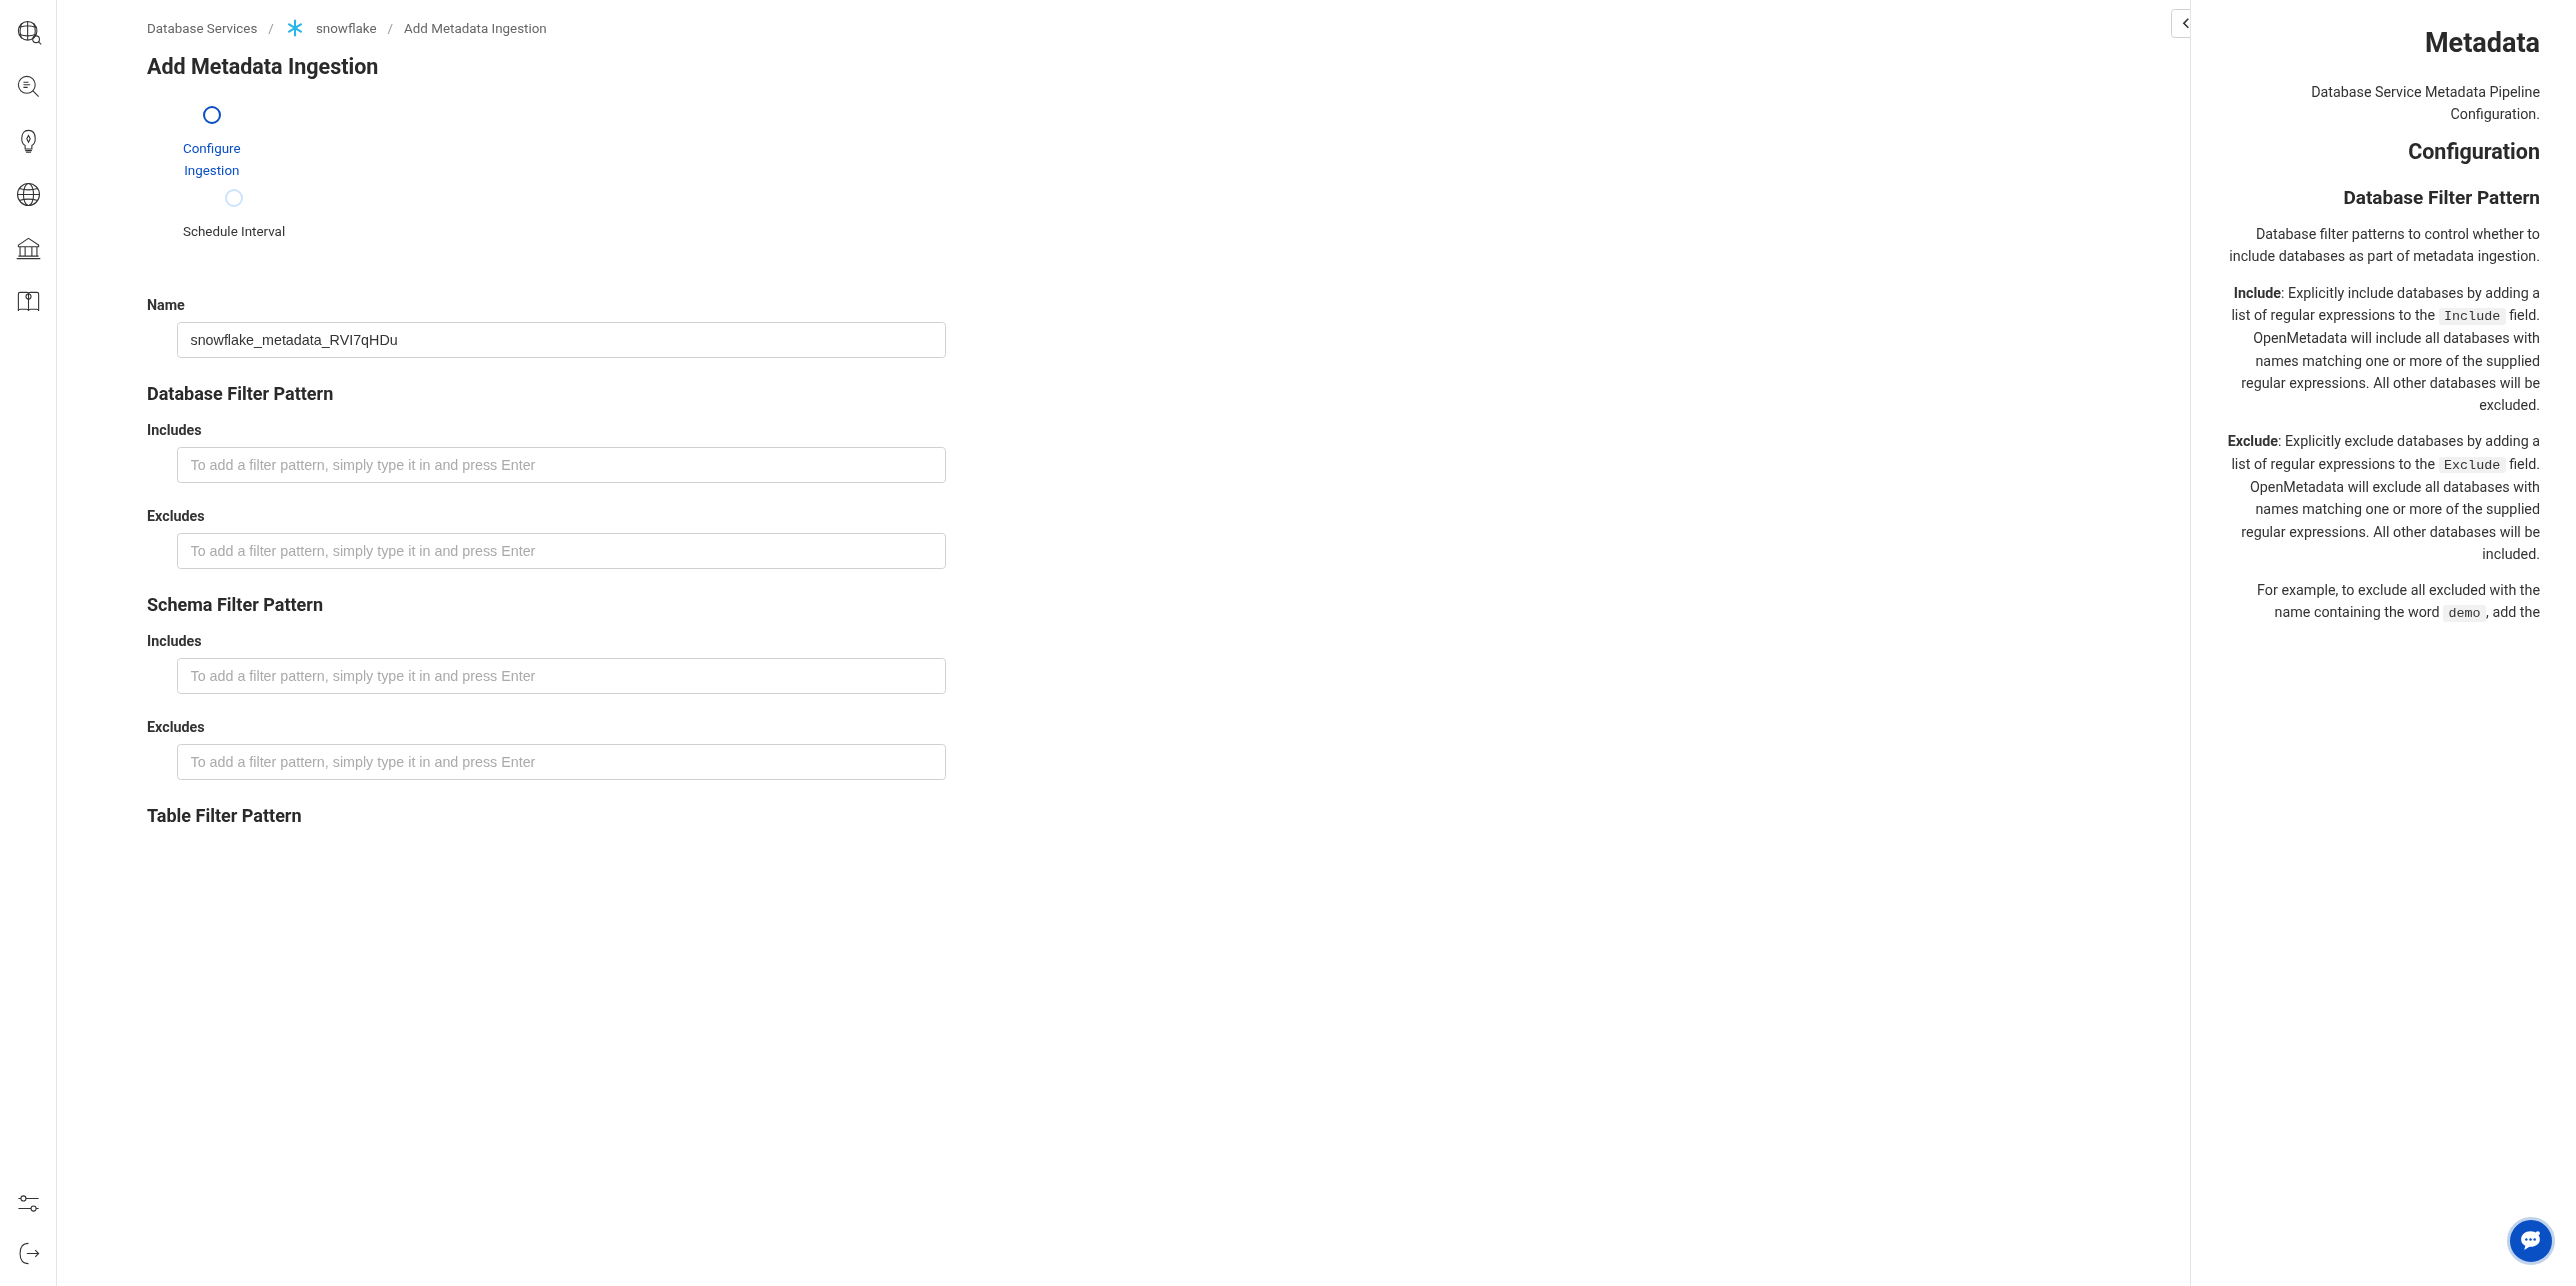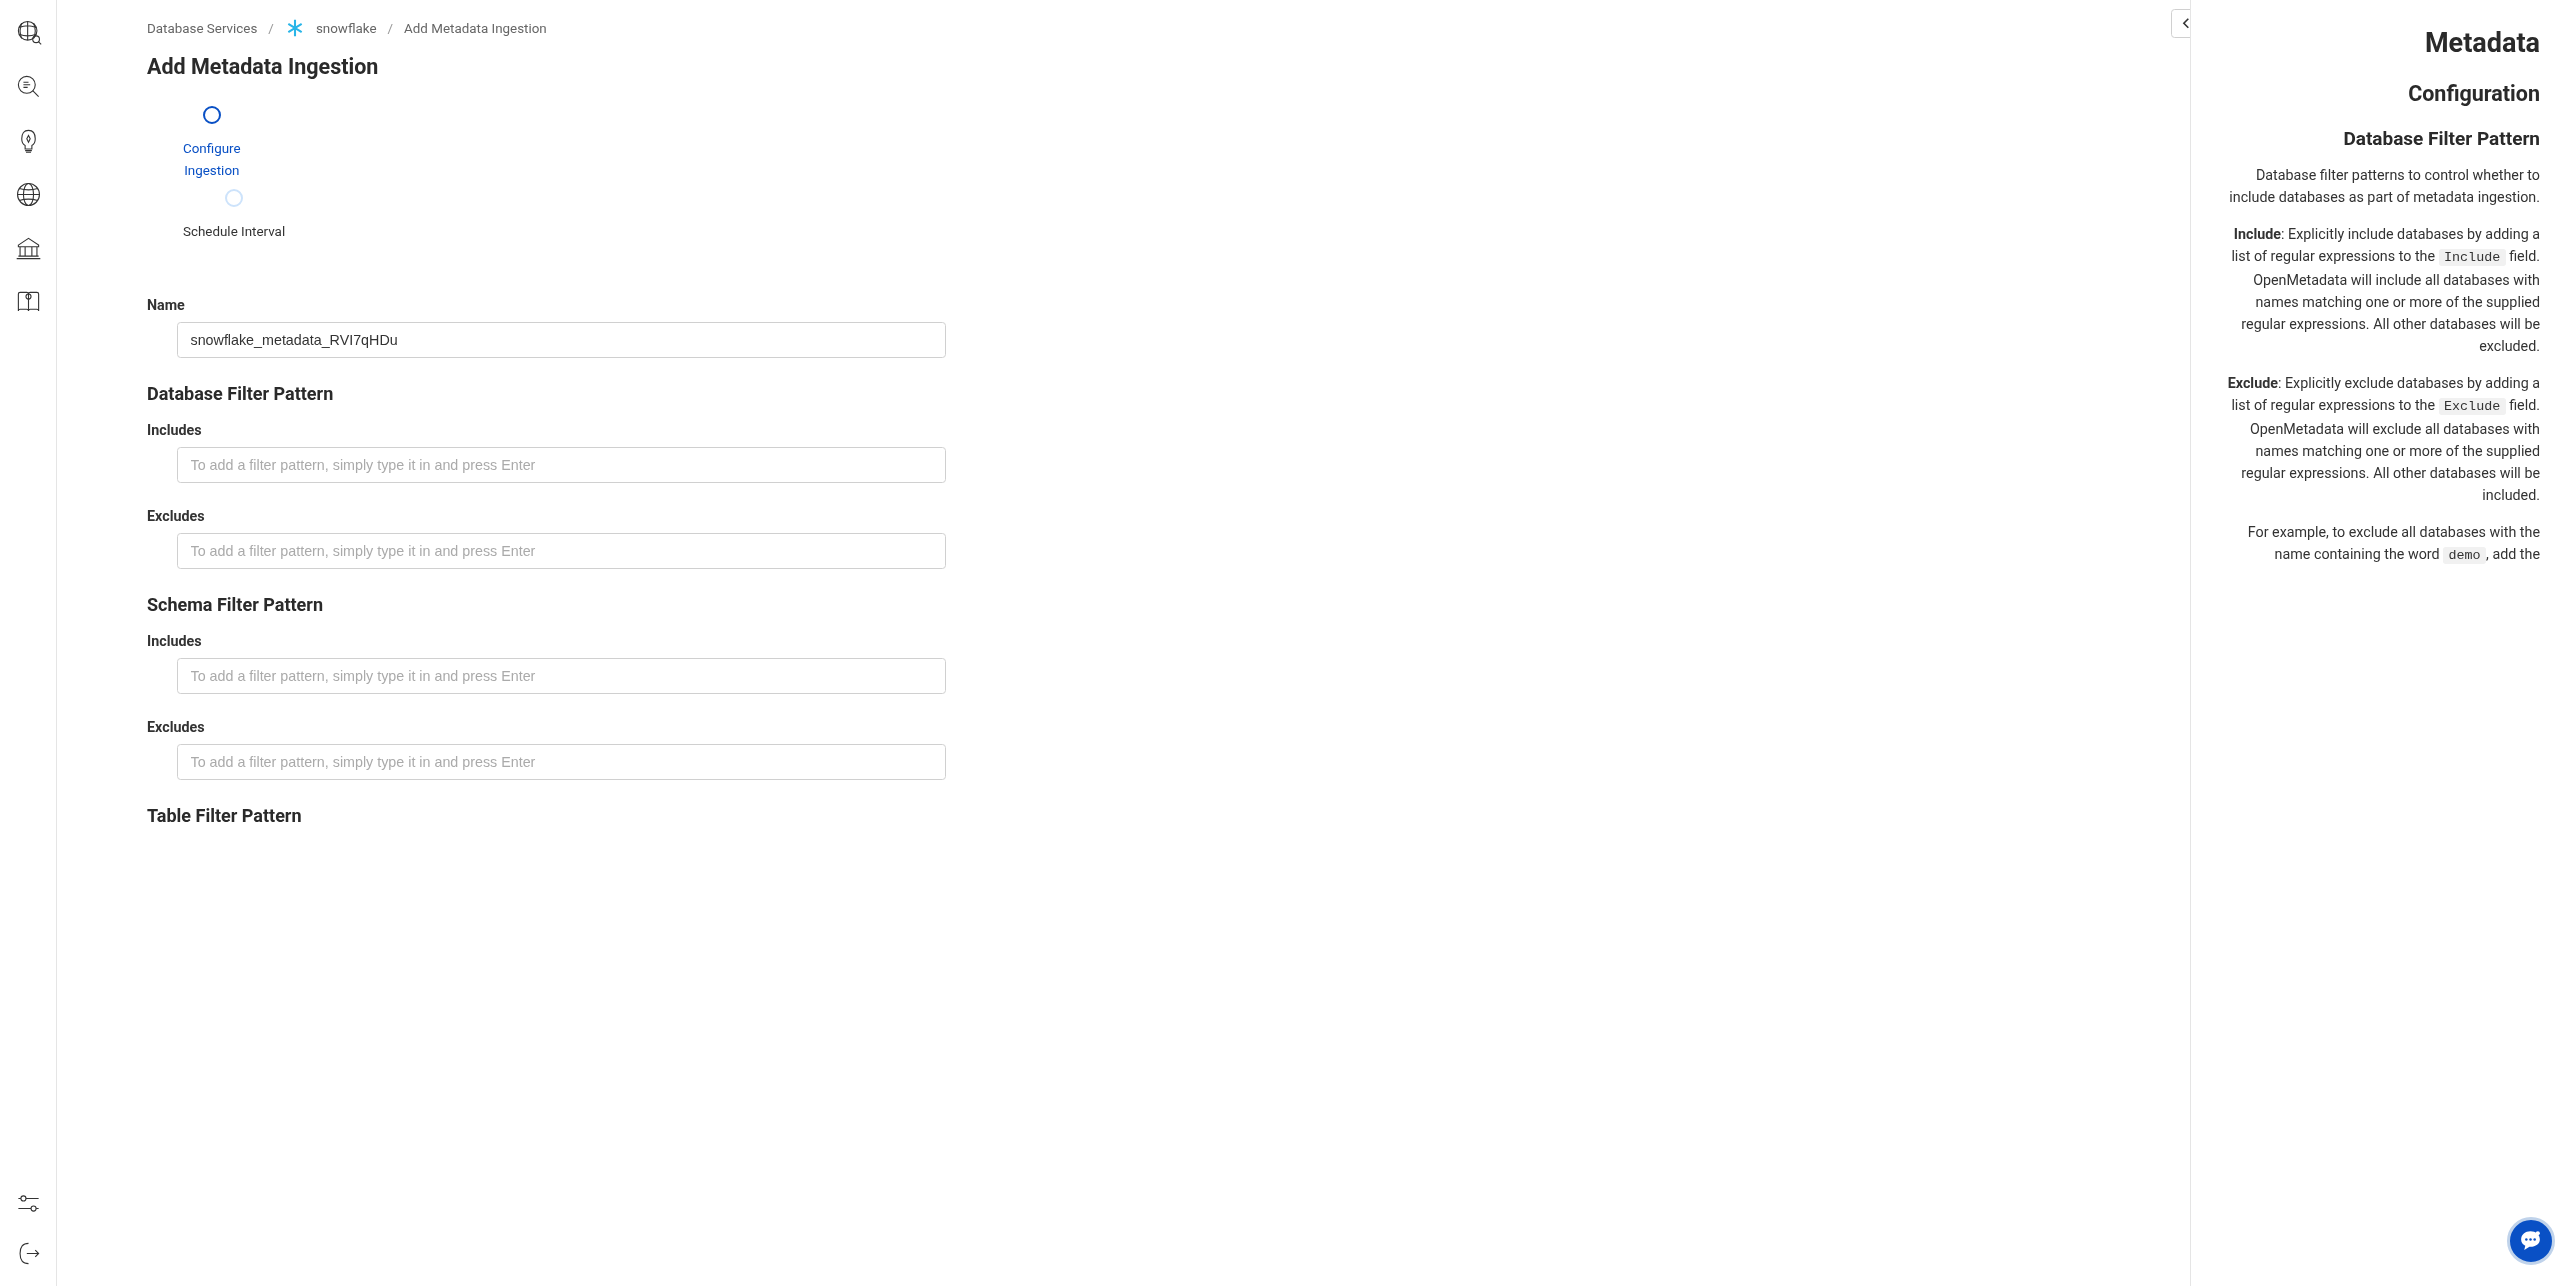--- a/index.html
+++ b/index.html
@@ -165,26 +165,27 @@
 
     <div class="code-toggle">
       <svg width="18" height="12.5" viewBox="0 0 20 14" stroke="#333" stroke-width="1.8" fill="none">
           <path d="M7 2 L2 7 L7 12 M13 2 L18 7 L13 12"></path>
         </svg>
     </div>
   </div>
 
   <div class="right-panel">
     <h2>Metadata</h2>
+    <p>Database Service Metadata Pipeline Configuration.</p>
     <h3>Configuration</h3>
     <h4>Database Filter Pattern</h4>
     <p>Database filter patterns to control whether to include databases as part of metadata ingestion.</p>
     <p><strong>Include</strong><span>: Explicitly include databases by adding a list of regular expressions to the </span><code>Include</code><span> field. OpenMetadata will include all databases with names matching one or more of the supplied regular expressions. All other databases will be excluded.</span></p>
     <p><strong>Exclude</strong><span>: Explicitly exclude databases by adding a list of regular expressions to the </span><code>Exclude</code><span> field. OpenMetadata will exclude all databases with names matching one or more of the supplied regular expressions. All other databases will be included.</span></p>
-    <p><span>For example, to exclude all databases with the name containing the word </span><code>demo</code><span>, add the</span></p>
+    <p><span>For example, to exclude all excluded with the name containing the word </span><code>demo</code><span>, add the</span></p>
   </div>
 </div>
 
 <div class="chat-bubble">
   <svg viewBox="0 0 24 24">
       <path d="M12 3 C7 3 3 6 3 11 C3 14 5 16 7 17 L6 21 L11 18 C11.3 18 11.7 18 12 18 C17 18 21 15 21 11 C21 6 17 3 12 3 Z"></path>
       <circle cx="8" cy="11" r="1.2" fill="#0950c5"></circle>
       <circle cx="12" cy="11" r="1.2" fill="#0950c5"></circle>
       <circle cx="16" cy="11" r="1.2" fill="#0950c5"></circle>
       <circle cx="19" cy="5" r="2" fill="#fff"></circle>

